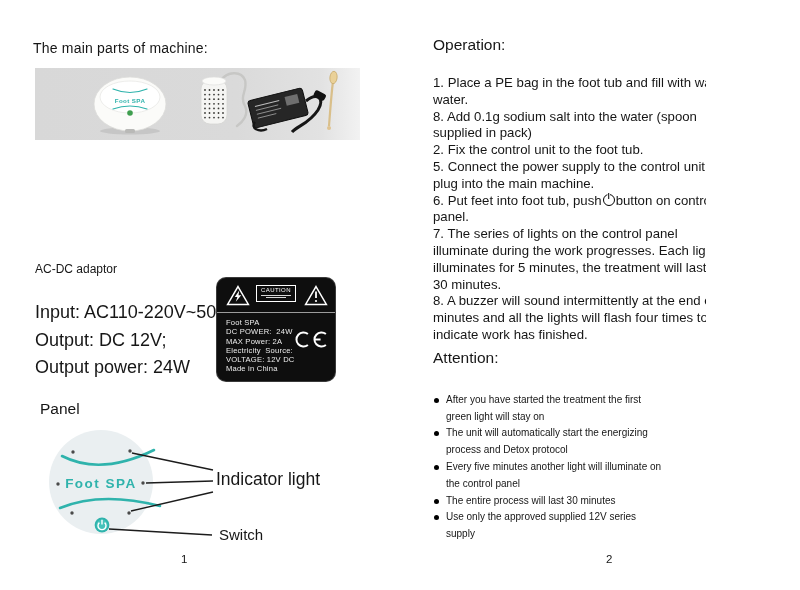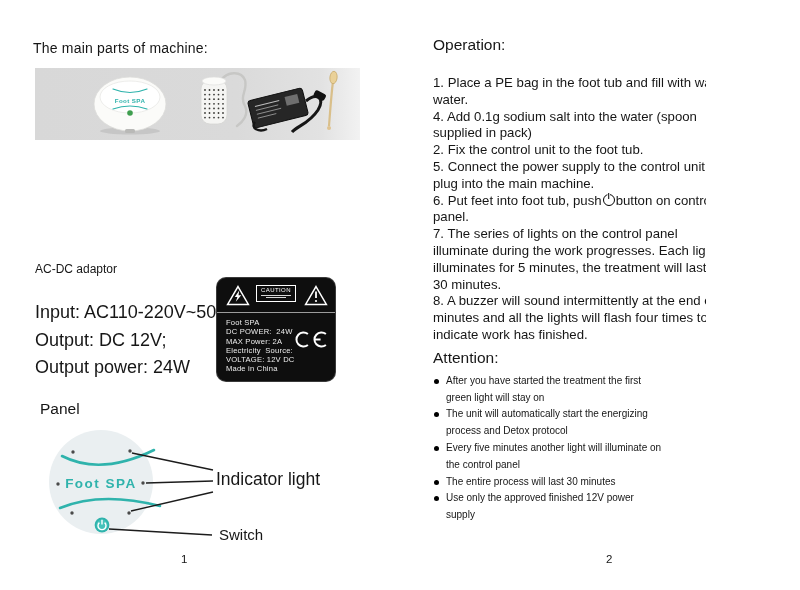--- a/index.html
+++ b/index.html
@@ -35,21 +35,21 @@
   .indicator-label{position:absolute;left:216px;top:469px;font-size:17.5px;}
   .switch-label{position:absolute;left:219px;top:526px;font-size:15px;}
   .pagenum{position:absolute;font-size:11.5px;}
   .pn1{left:181px;top:553px}.pn2{left:606px;top:553px}
 
   
   .right-col{position:absolute;left:433px;top:36px;width:324px;}
   .h-section{font-size:15.5px;font-weight:400;margin:0 0 21px 0;}
   .steps{font-size:13.2px;line-height:16.8px;}
   .step{white-space:pre-line;}
-  .h-attn{font-size:15.5px;font-weight:400;margin:5px 0 6px 0;}
+  .h-attn{font-size:15.5px;font-weight:400;margin:5px 0 25px 0;}
   ul.attn{list-style:none;margin:0;padding:0;font-size:10px;line-height:16.8px;}
   ul.attn li{display:flex;}
   .dot{width:5px;height:5px;border-radius:50%;background:#000;margin:6px 7px 0 1px;flex:none;}
   .btxt{white-space:pre-line;}
 
   .pwr{display:inline-block;width:10px;height:10px;border:1.4px solid #000;border-radius:50%;
        position:relative;vertical-align:-1.5px;margin:0 1px;}
   .pwr-bar{position:absolute;left:50%;top:-2.5px;transform:translateX(-50%);
            width:1.6px;height:6px;background:#000;box-shadow:0 0 0 .8px #fff;}
 </style>
@@ -176,21 +176,21 @@
 
   <div class="indicator-label">Indicator light</div>
   <div class="switch-label">Switch</div>
   <div class="pagenum pn1">1</div>
 
   <div class="right-col">
     <h3 class="h-section">Operation:</h3>
     <div class="steps">
       <div class="step">1. Place a PE bag in the foot tub and fill with warm
 water.</div>
-      <div class="step">4. Add 0.1g sodium salt into the water (spoon
+      <div class="step">8. Add 0.1g sodium salt into the water (spoon
 supplied in pack)</div>
       <div class="step">2. Fix the control unit to the foot tub.</div>
       <div class="step">5. Connect the power supply to the control unit and
 plug into the main machine.</div>
       <div class="step"><span>6. Put feet into foot tub, push</span><span class="pwr"><span class="pwr-bar"></span></span><span>button on control
 panel.</span></div>
       <div class="step">7. The series of lights on the control panel
 illuminate during the work progresses. Each light
 illuminates for 5 minutes, the treatment will last
 30 minutes.</div>
@@ -215,20 +215,20 @@
           <span class="dot"></span>
           <span class="btxt">Every five minutes another light will illuminate on
 the control panel</span>
         </li>
       <li>
           <span class="dot"></span>
           <span class="btxt">The entire process will last 30 minutes</span>
         </li>
       <li>
           <span class="dot"></span>
-          <span class="btxt">Use only the approved finished 12V power
+          <span class="btxt">Use only the approved supplied 12V series
 supply</span>
         </li>
     </ul>
   </div>
   <div class="pagenum pn2">2</div>
 
 </div>
 
 </body></html>

